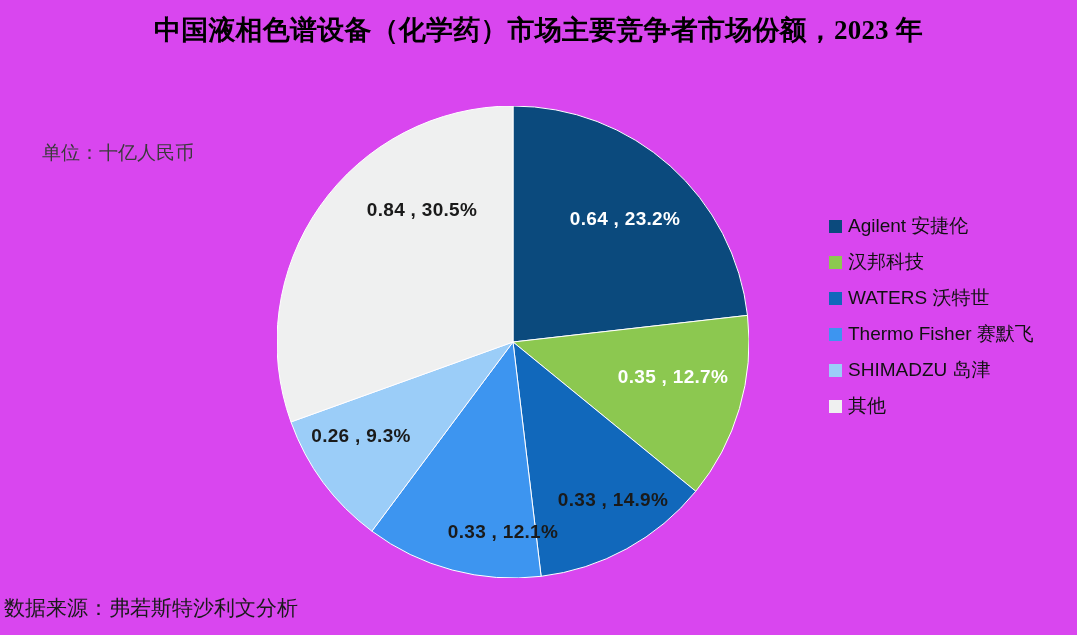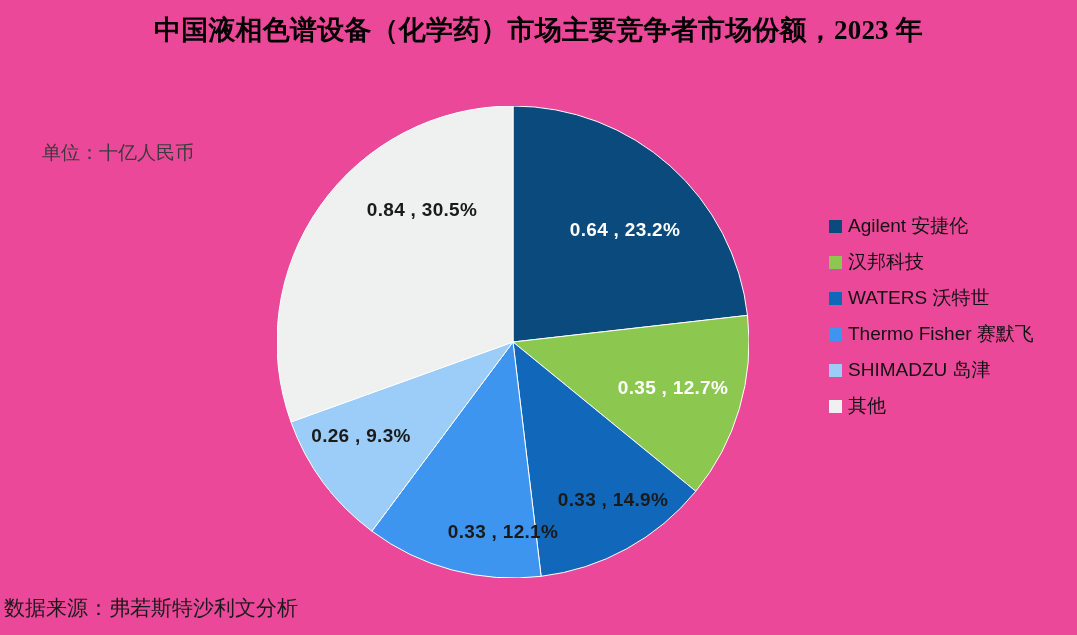--- a/index.html
+++ b/index.html
@@ -4,21 +4,21 @@
 <style>
   html, body {
     margin: 0;
     padding: 0;
     background: #ffffff;
   }
   #page {
     position: relative;
     width: 1077px;
     height: 635px;
-    background: #ec4899;
+    background: #d946ef;
     overflow: hidden;
     font-family: "Liberation Sans", sans-serif;
   }
 
   
   #chart-title {
     position: absolute;
     left: 0;
     top: 12px;
     width: 1077px;
@@ -70,21 +70,21 @@
   
   .slice-label {
     position: absolute;
     font-family: Liberation Sans, sans-serif;
     font-size: 19px;
     font-weight: bold;
     white-space: nowrap;
     transform: translate(-50%, -50%);
     letter-spacing: 0.3px;
   }
-  .slice-label.on-dark { color: #ffffff; margin-top: 11px; }
+  .slice-label.on-dark { color: #ffffff; }
   .slice-label.on-light { color: #1a1a1a; }
 
   
   #legend {
     position: absolute;
     left: 829px;
     top: 208px;
     width: 248px;
     text-align: right;
   }

